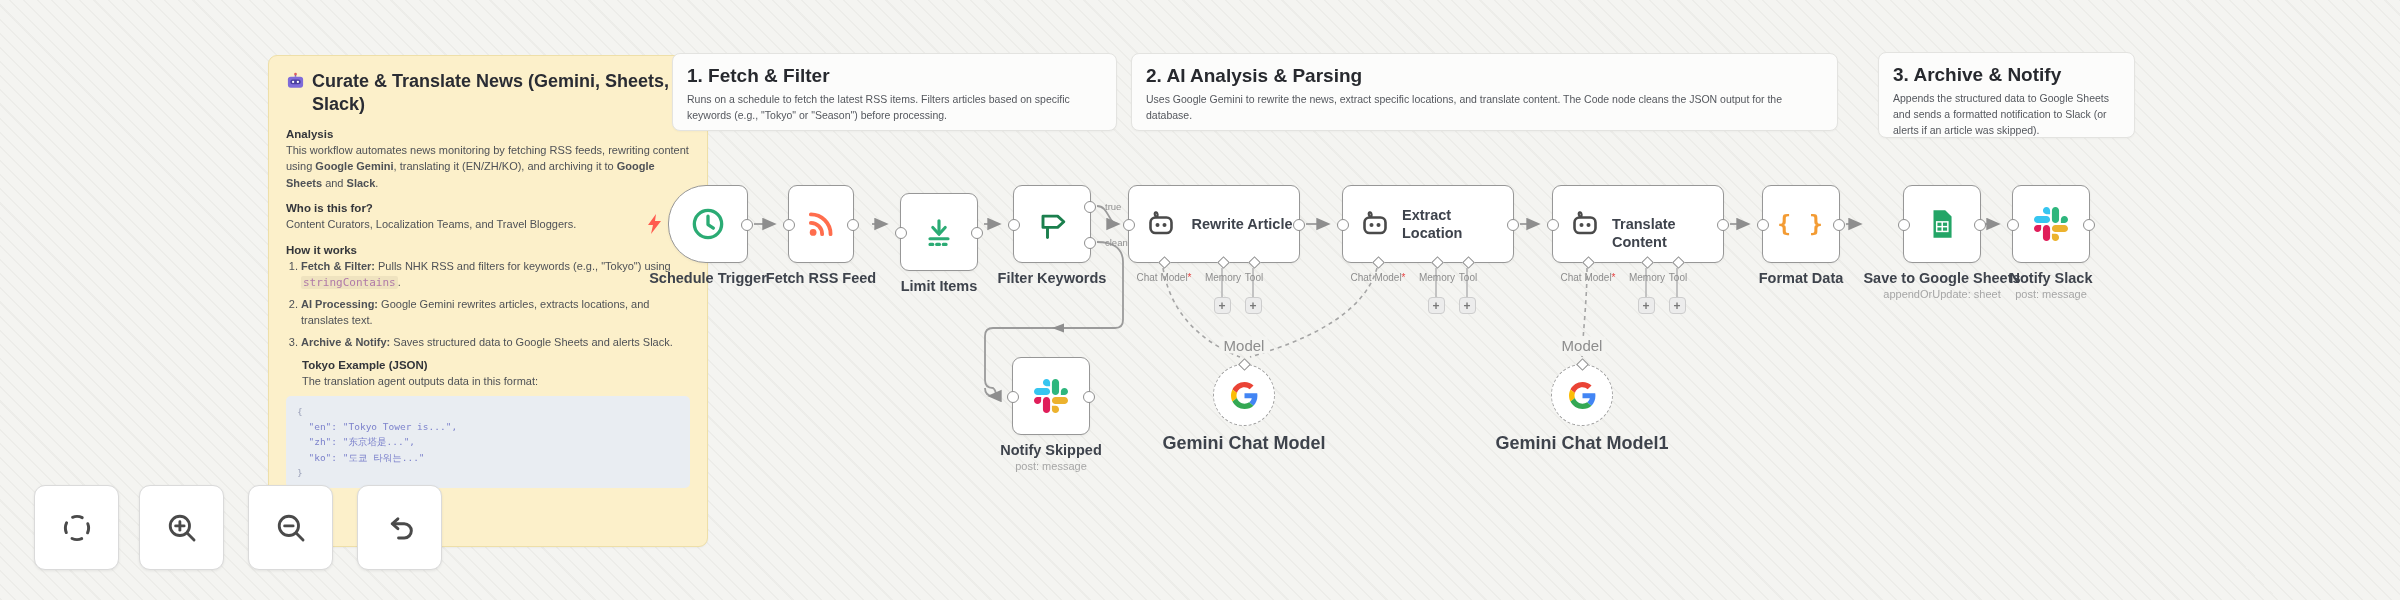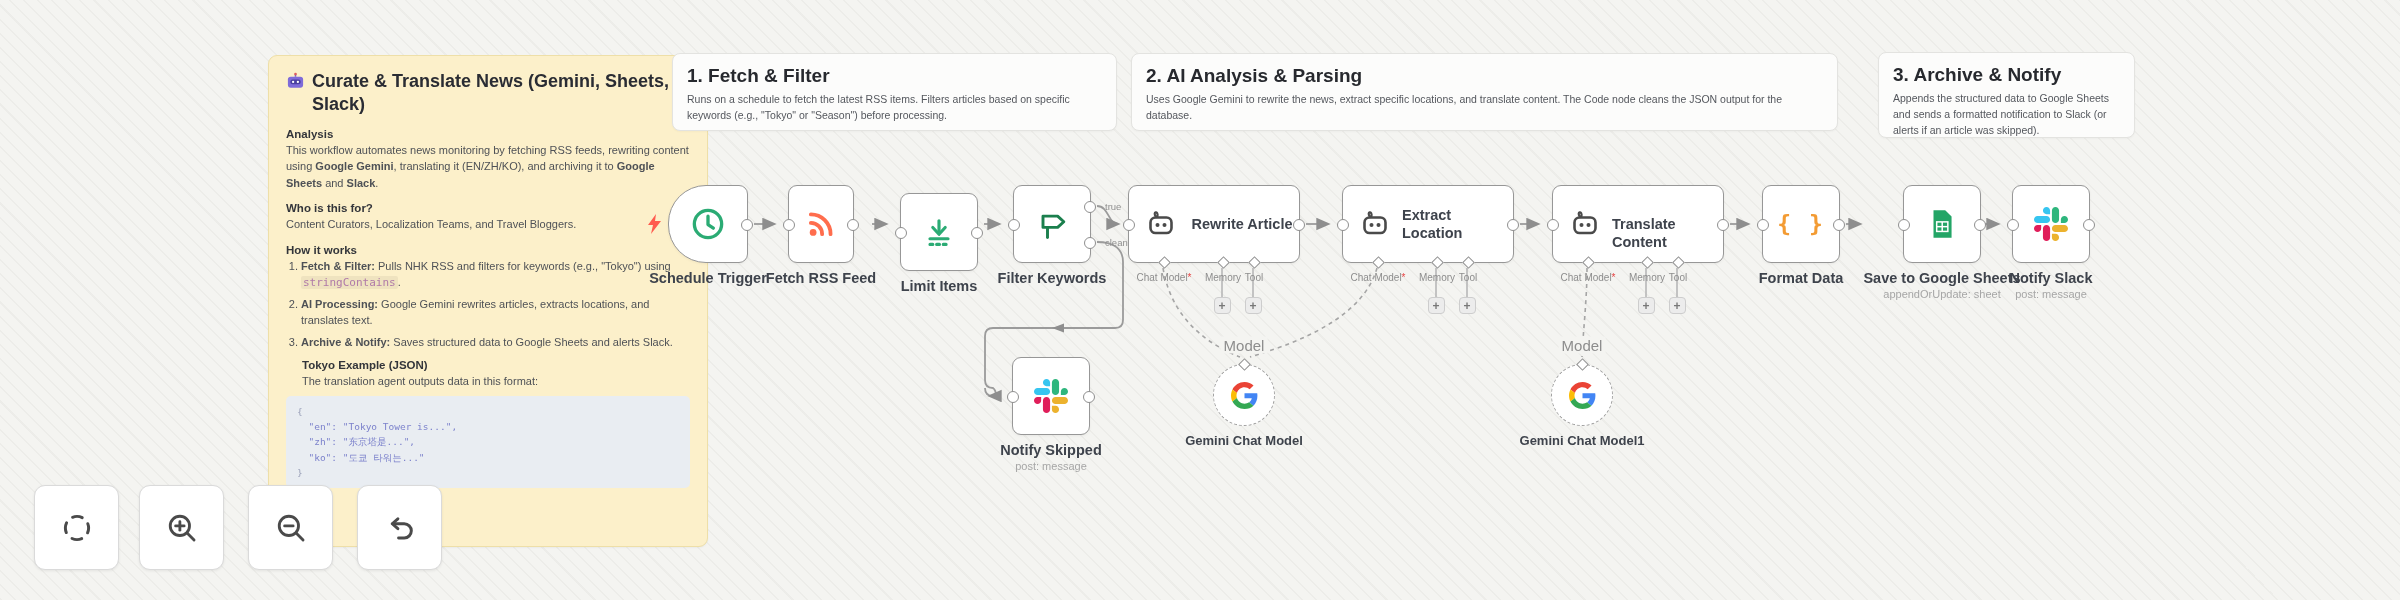--- a/index.html
+++ b/index.html
@@ -43,21 +43,21 @@
   .agent .alabel{font-size:14.5px;font-weight:600;color:#3e434c;line-height:1.25;width:108px;}
   .port{position:absolute;width:12px;height:12px;border-radius:50%;background:#fff;border:1.7px solid #8f8f8f;box-sizing:border-box;}
   .diamond{position:absolute;width:9px;height:9px;background:#fff;border:1.5px solid #8f8f8f;transform:rotate(45deg);box-sizing:border-box;}
   .portlabel{position:absolute;font-size:10px;color:#8d8d8d;white-space:nowrap;transform:translateX(-50%);}
   .portlabel .req{color:#e74646;}
   .branchlabel{position:absolute;font-size:9.5px;color:#8f8f8f;transform:translateY(-50%);}
   .plus{position:absolute;width:17px;height:17px;background:#ececec;border:1px solid #cdcdcd;border-radius:4px;
     color:#787878;font-size:12px;font-weight:700;display:flex;align-items:center;justify-content:center;box-sizing:border-box;}
   .circle-node{position:absolute;width:62px;height:62px;border-radius:50%;background:#fff;border:1.6px dashed #9f9f9f;
     box-sizing:border-box;display:flex;align-items:center;justify-content:center;}
-  .circle-label{position:absolute;width:220px;text-align:center;font-size:13px;font-weight:600;color:#3e434c;transform:translateX(-50%);}
+  .circle-label{position:absolute;width:220px;text-align:center;font-size:18px;font-weight:600;color:#3e434c;transform:translateX(-50%);}
   .modellabel{position:absolute;font-size:15px;color:#8d8d8d;transform:translate(-50%,-50%);background:#f4f4f1;padding:0 3px;}
   .codebraces{font-weight:700;font-size:23px;color:#f39b33;letter-spacing:2px;font-family:"DejaVu Sans Mono", monospace;}
 
   
   .ctrl{position:absolute;width:83px;height:83px;background:#fff;border:1px solid #dadada;border-radius:11px;
     display:flex;align-items:center;justify-content:center;box-shadow:0 1px 3px rgba(0,0,0,0.07);cursor:pointer;}
 
   .bolt{position:absolute;left:647px;top:214px;}
 </style>
 </head>

